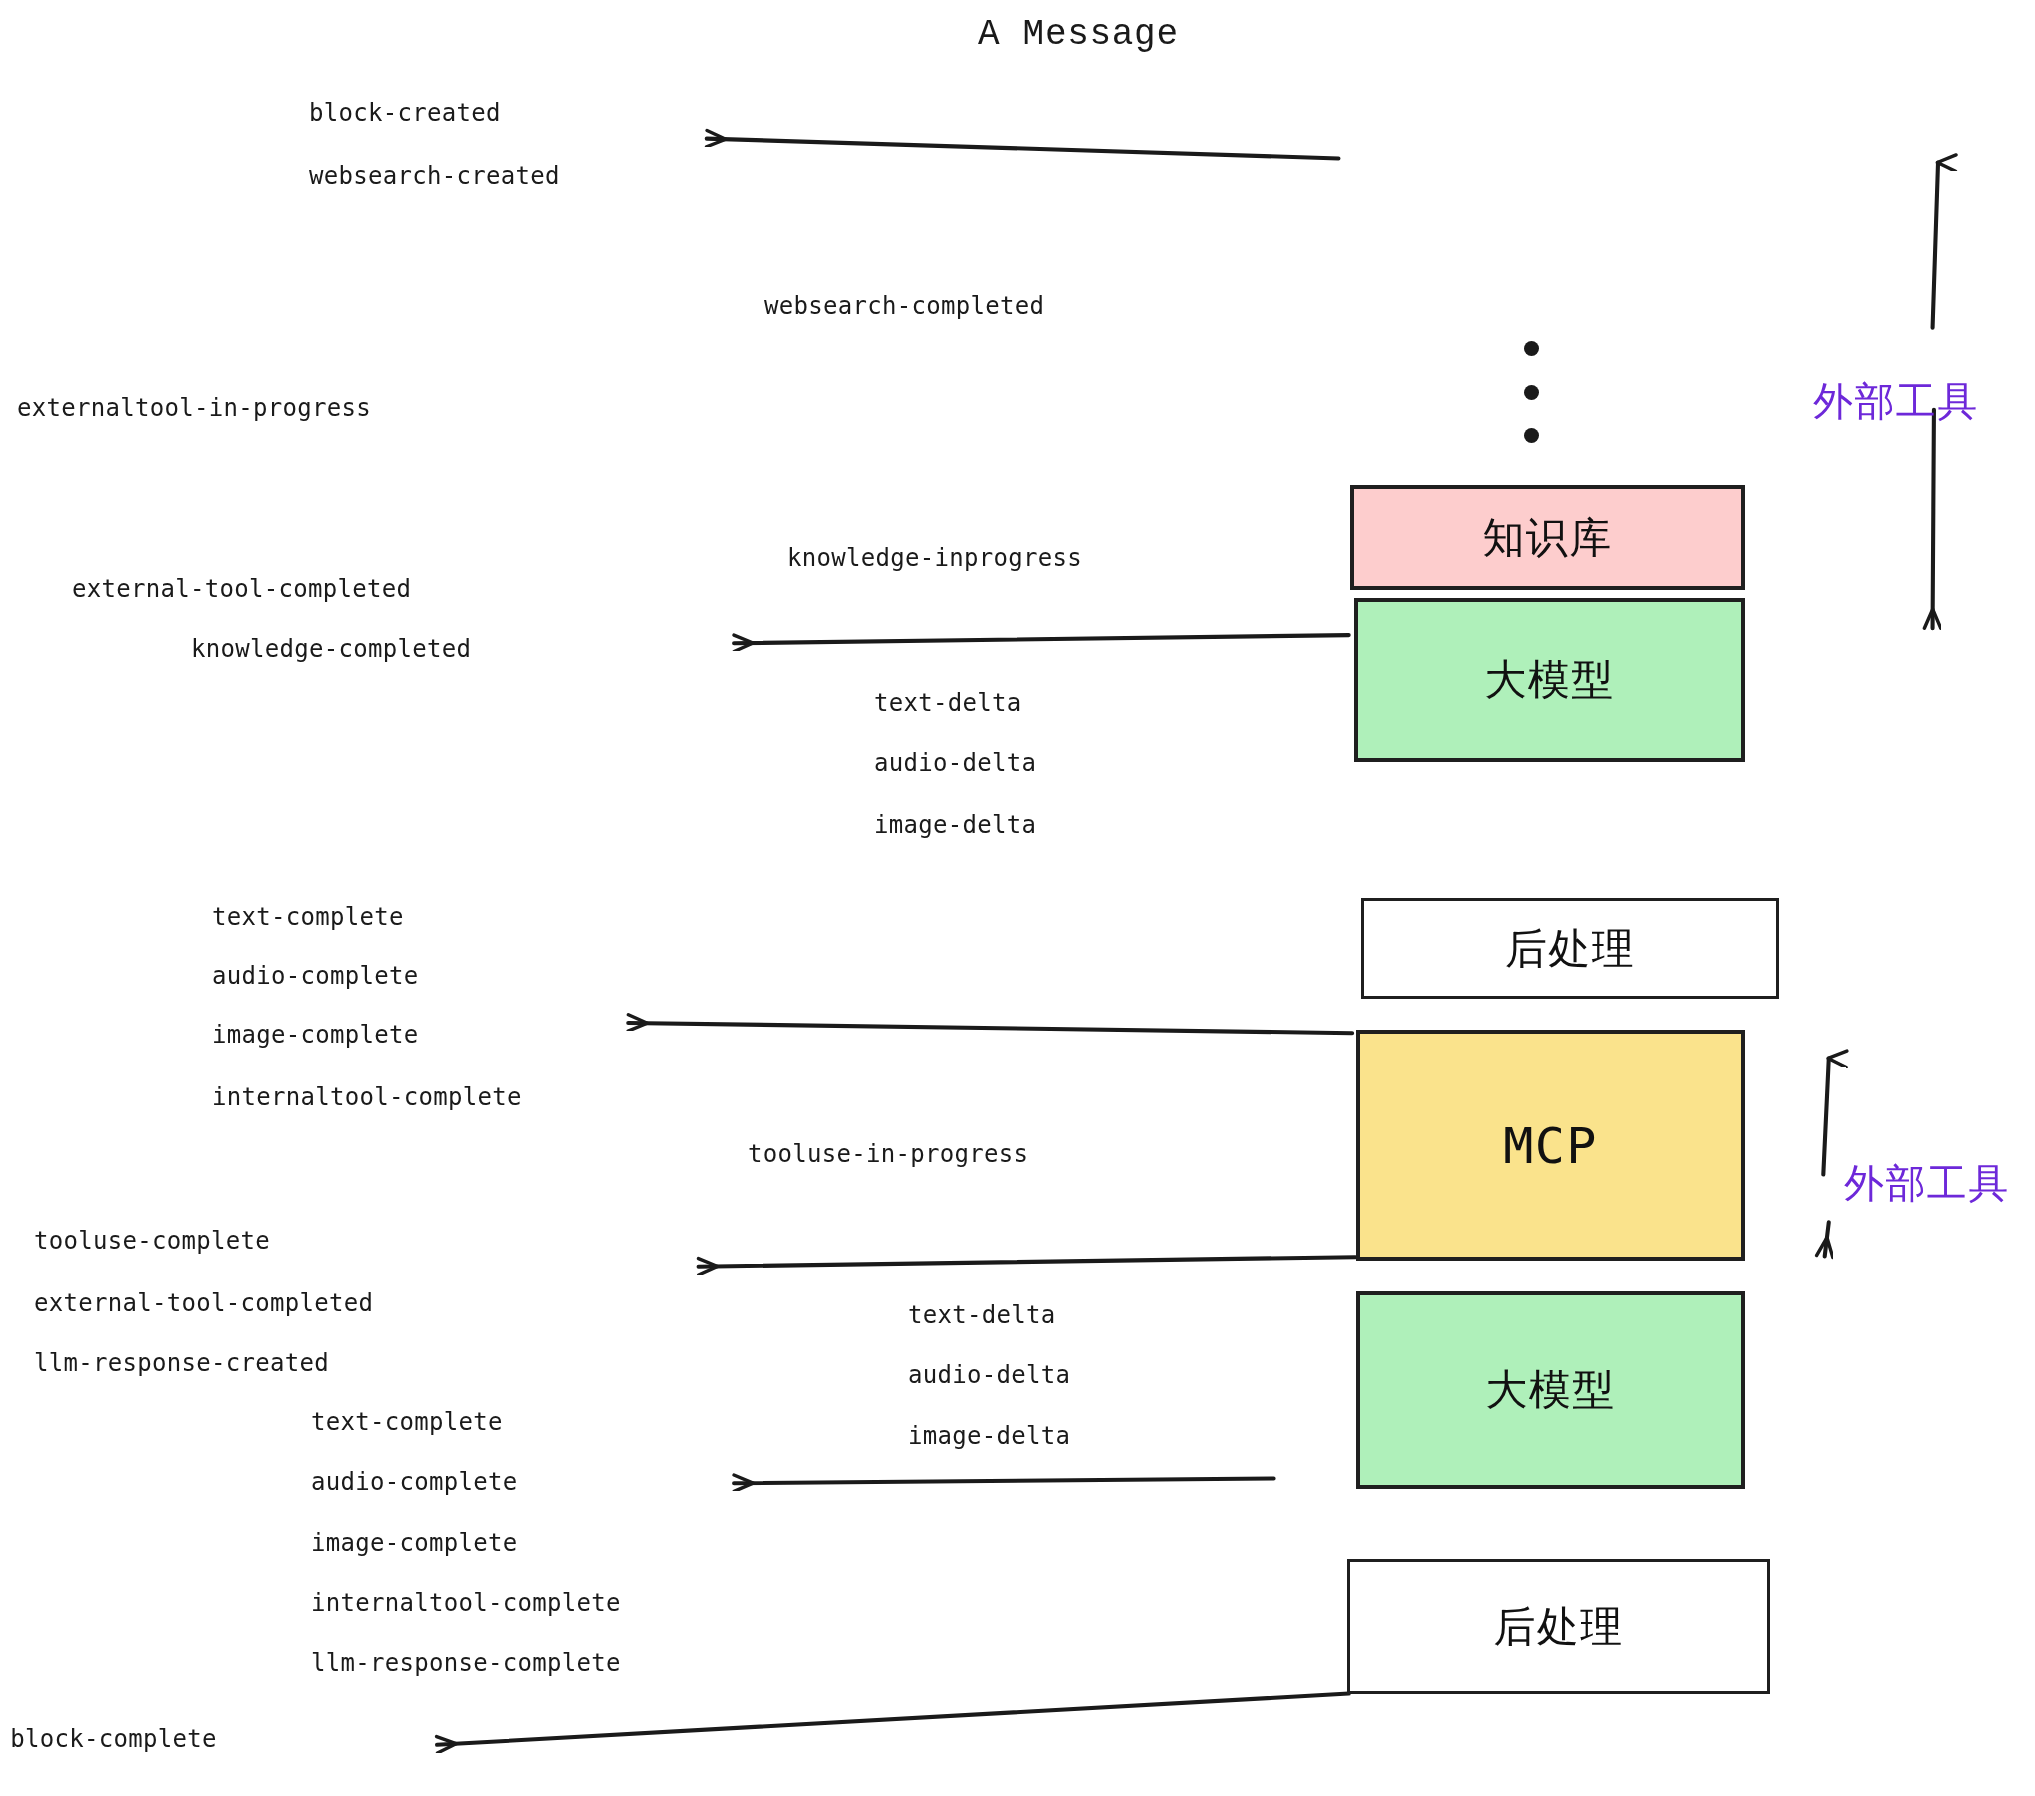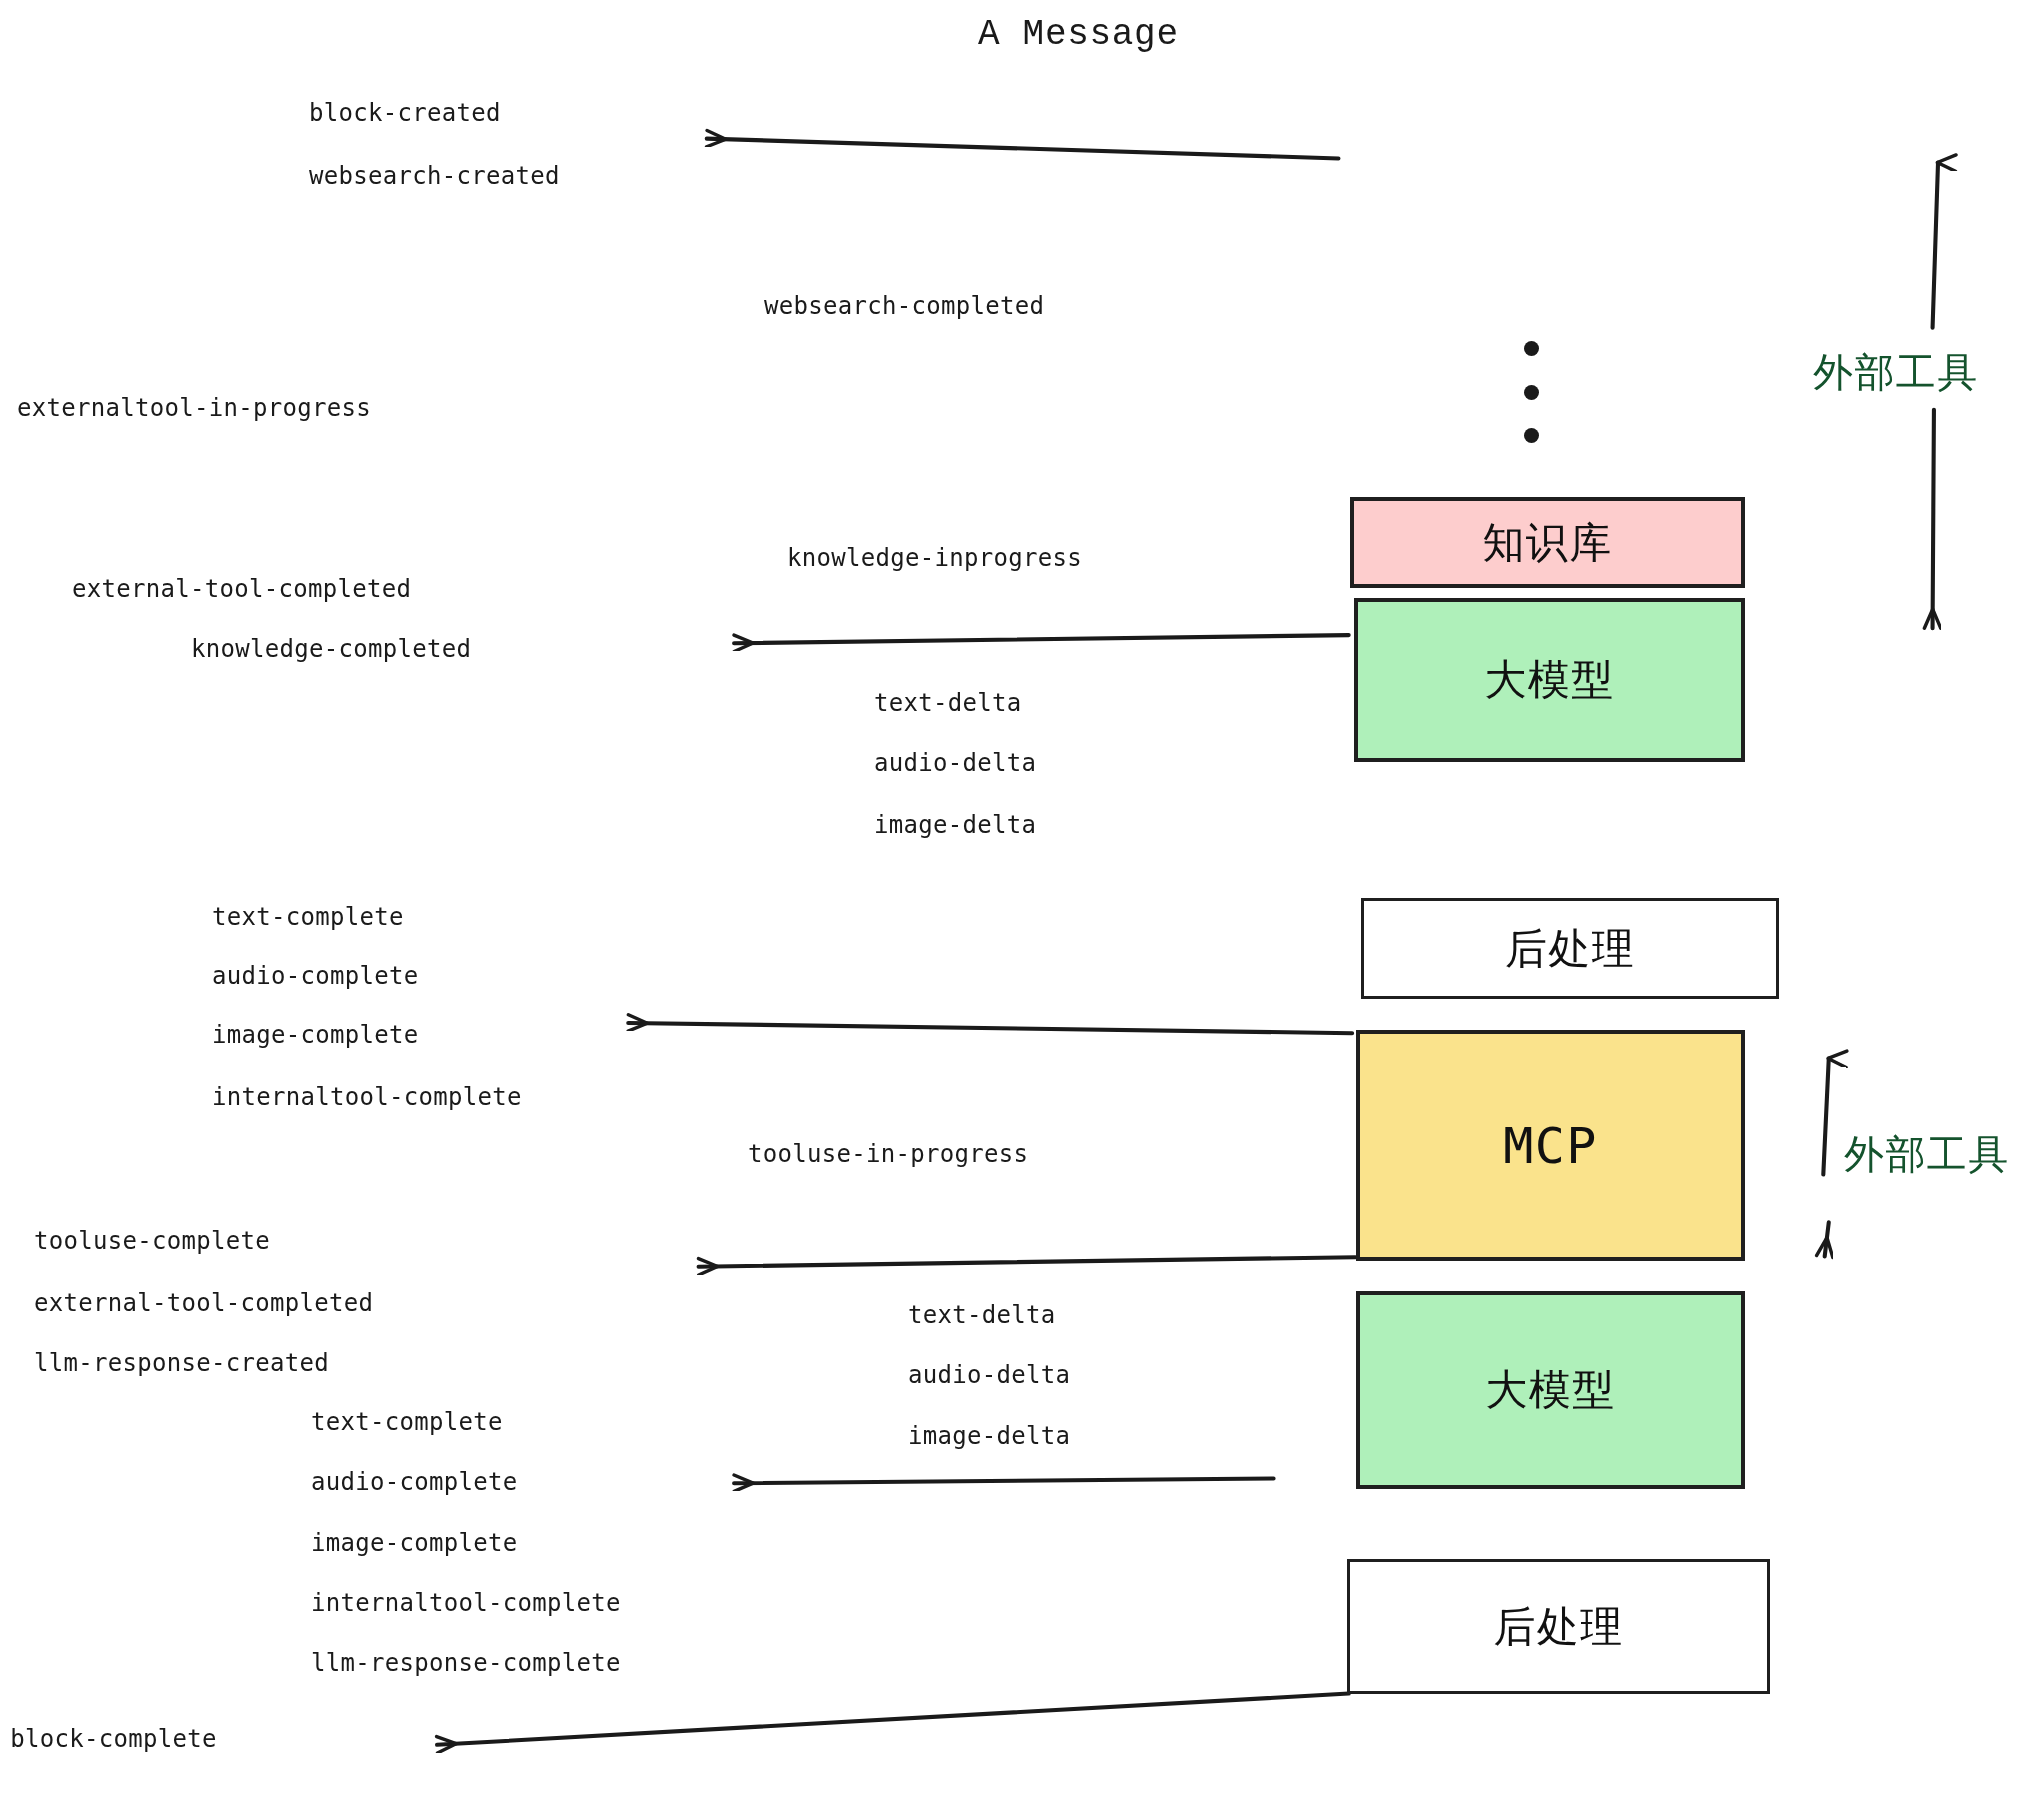--- a/index.html
+++ b/index.html
@@ -54,23 +54,24 @@
   .dots i{
     display:block;
     width:15px;height:15px;
     border-radius:50%;
     background:#1a1a1a;
   }
   .sidelabel{
     position:absolute;
     font-family:"DejaVu Sans","Liberation Sans",sans-serif;
     font-size:40px;
-    color:#14532d;
+    color:#6d28d9;
     white-space:nowrap;
     letter-spacing:1.4px;
+    margin-top:29px;
   }
   svg.overlay{
     position:absolute;left:0;top:0;
     width:2035px;height:1796px;
     pointer-events:none;
   }
 </style>
 </head>
 <body>
 
@@ -158,21 +159,21 @@
 
   <div class="ev" style="left:10.2px;top:1727px;">block-complete</div>
 
 
   <div class="dots" style="left:1523px;top:341px;width:16.4px;height:102px;">
     <i></i>
       <i></i>
       <i></i>
   </div>
 
-  <div class="node" style="left:1350px;top:497px;width:395px;height:91px;background:#FDCDCD;">
+  <div class="node" style="left:1350px;top:485px;width:395px;height:105px;background:#FDCDCD;">
     <span>知识库</span>
   </div>
 
   <div class="node" style="left:1354px;top:598px;width:391px;height:164px;background:#AFF0BA;">
     <span>大模型</span>
   </div>
 
   <div class="node" style="left:1361px;top:898px;width:418px;height:101px;background:#FFFFFF;border-width:3.4px;">
     <span>后处理</span>
   </div>

